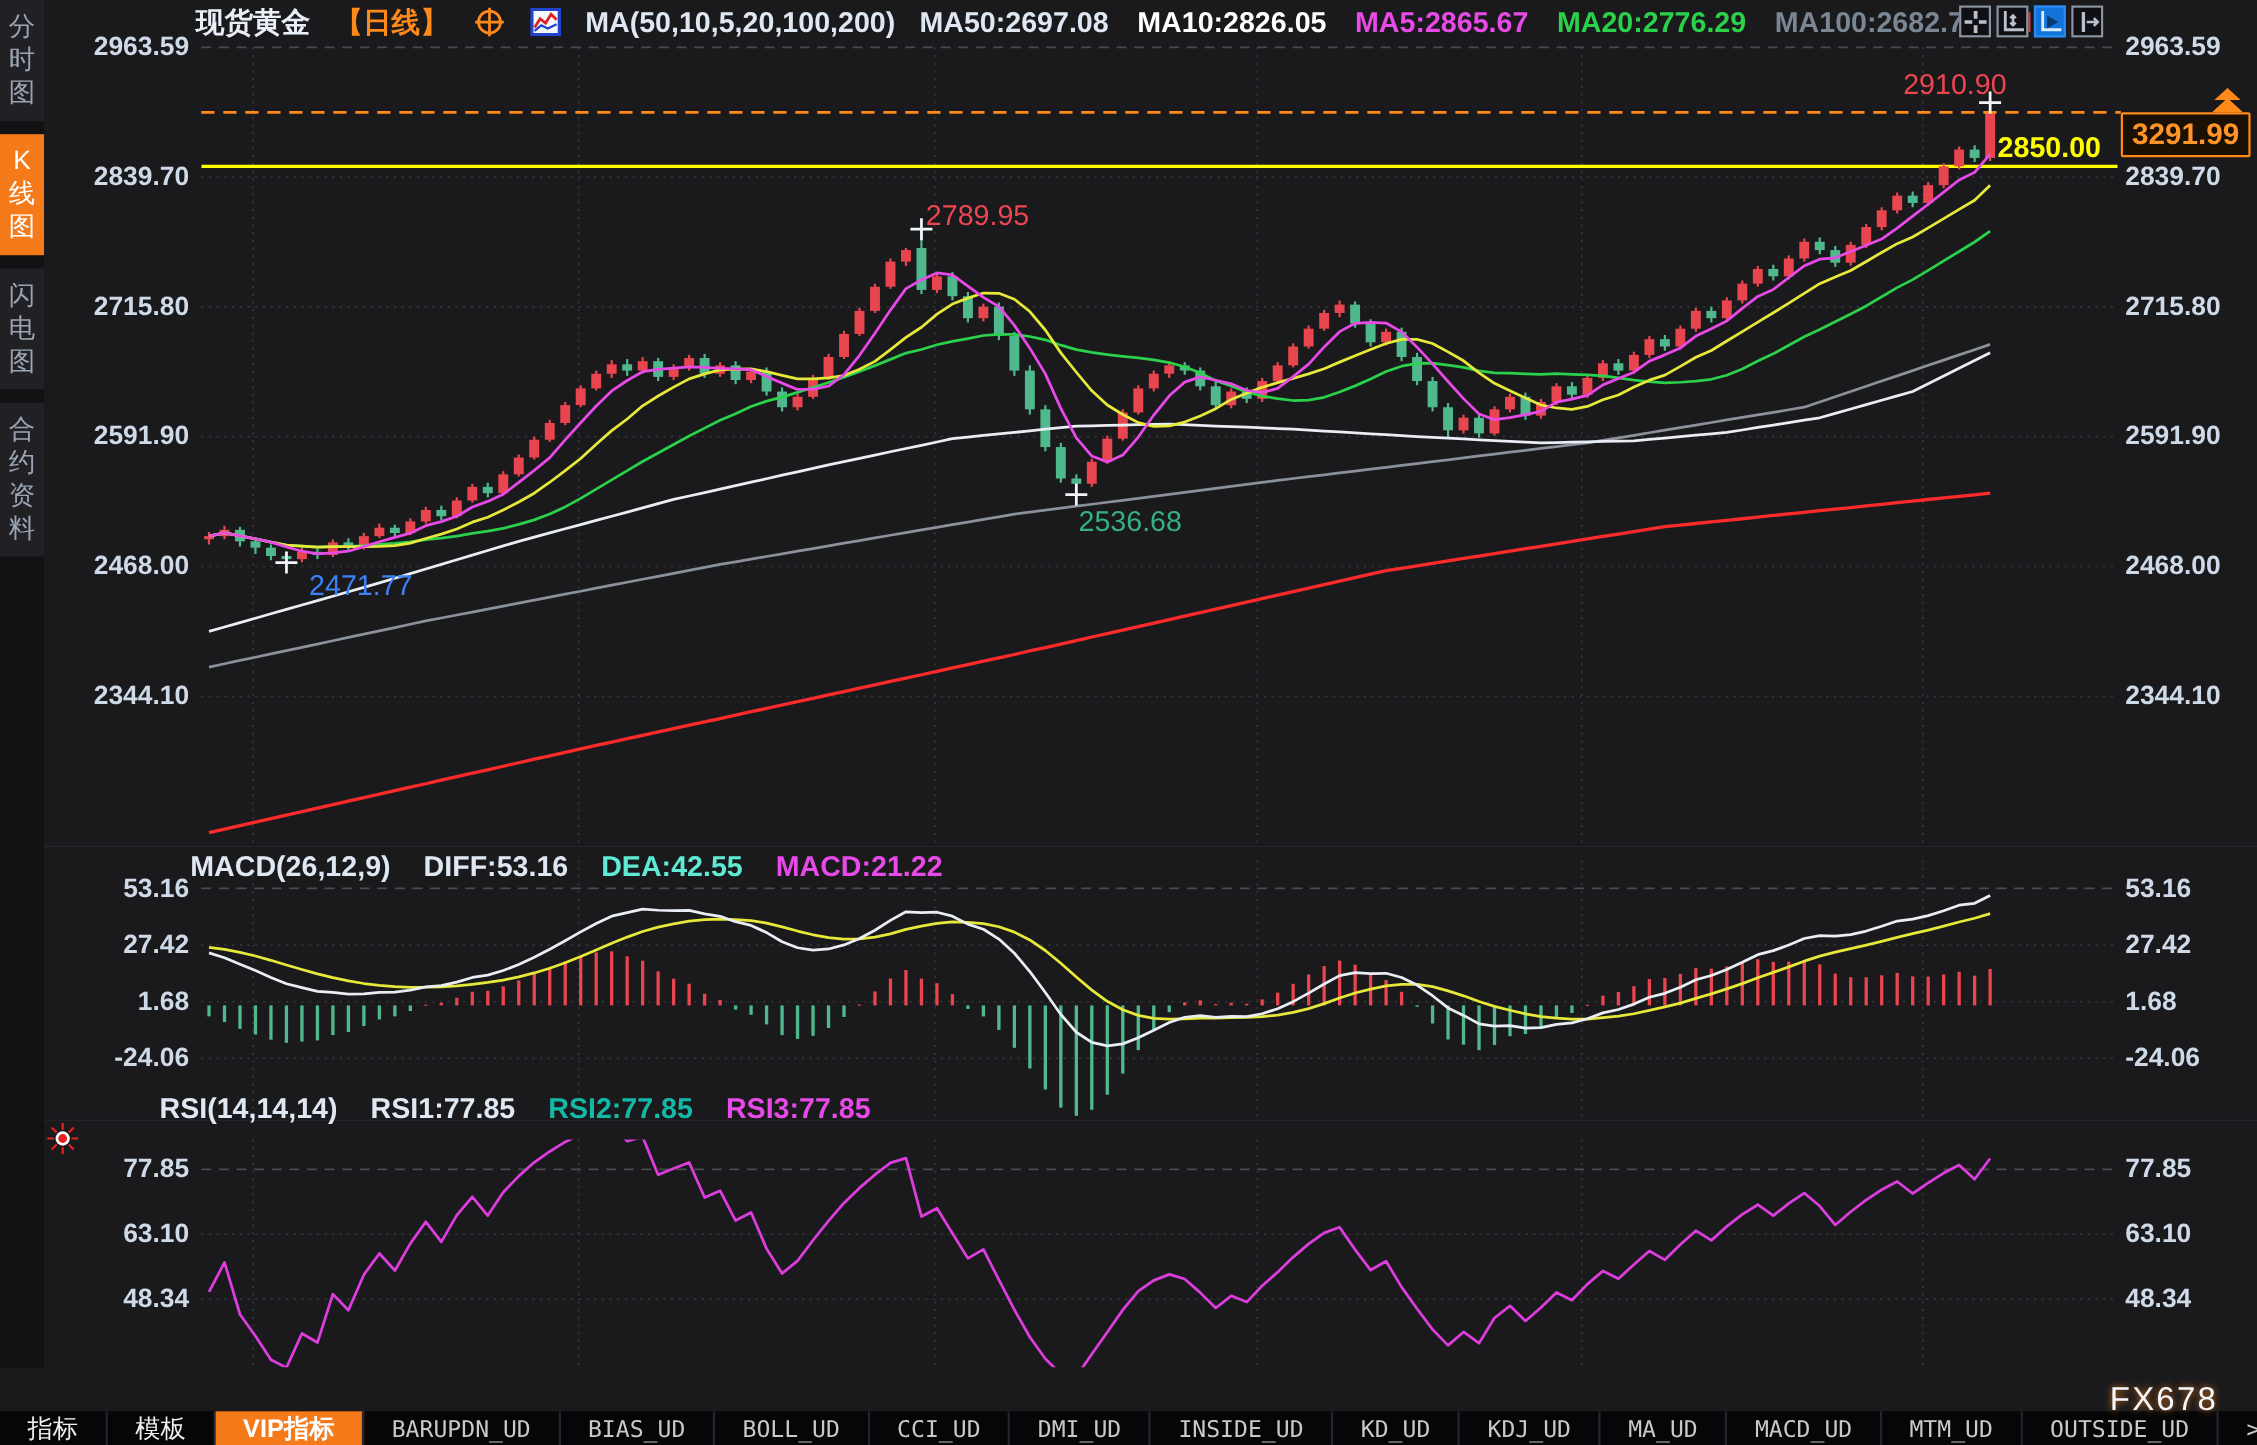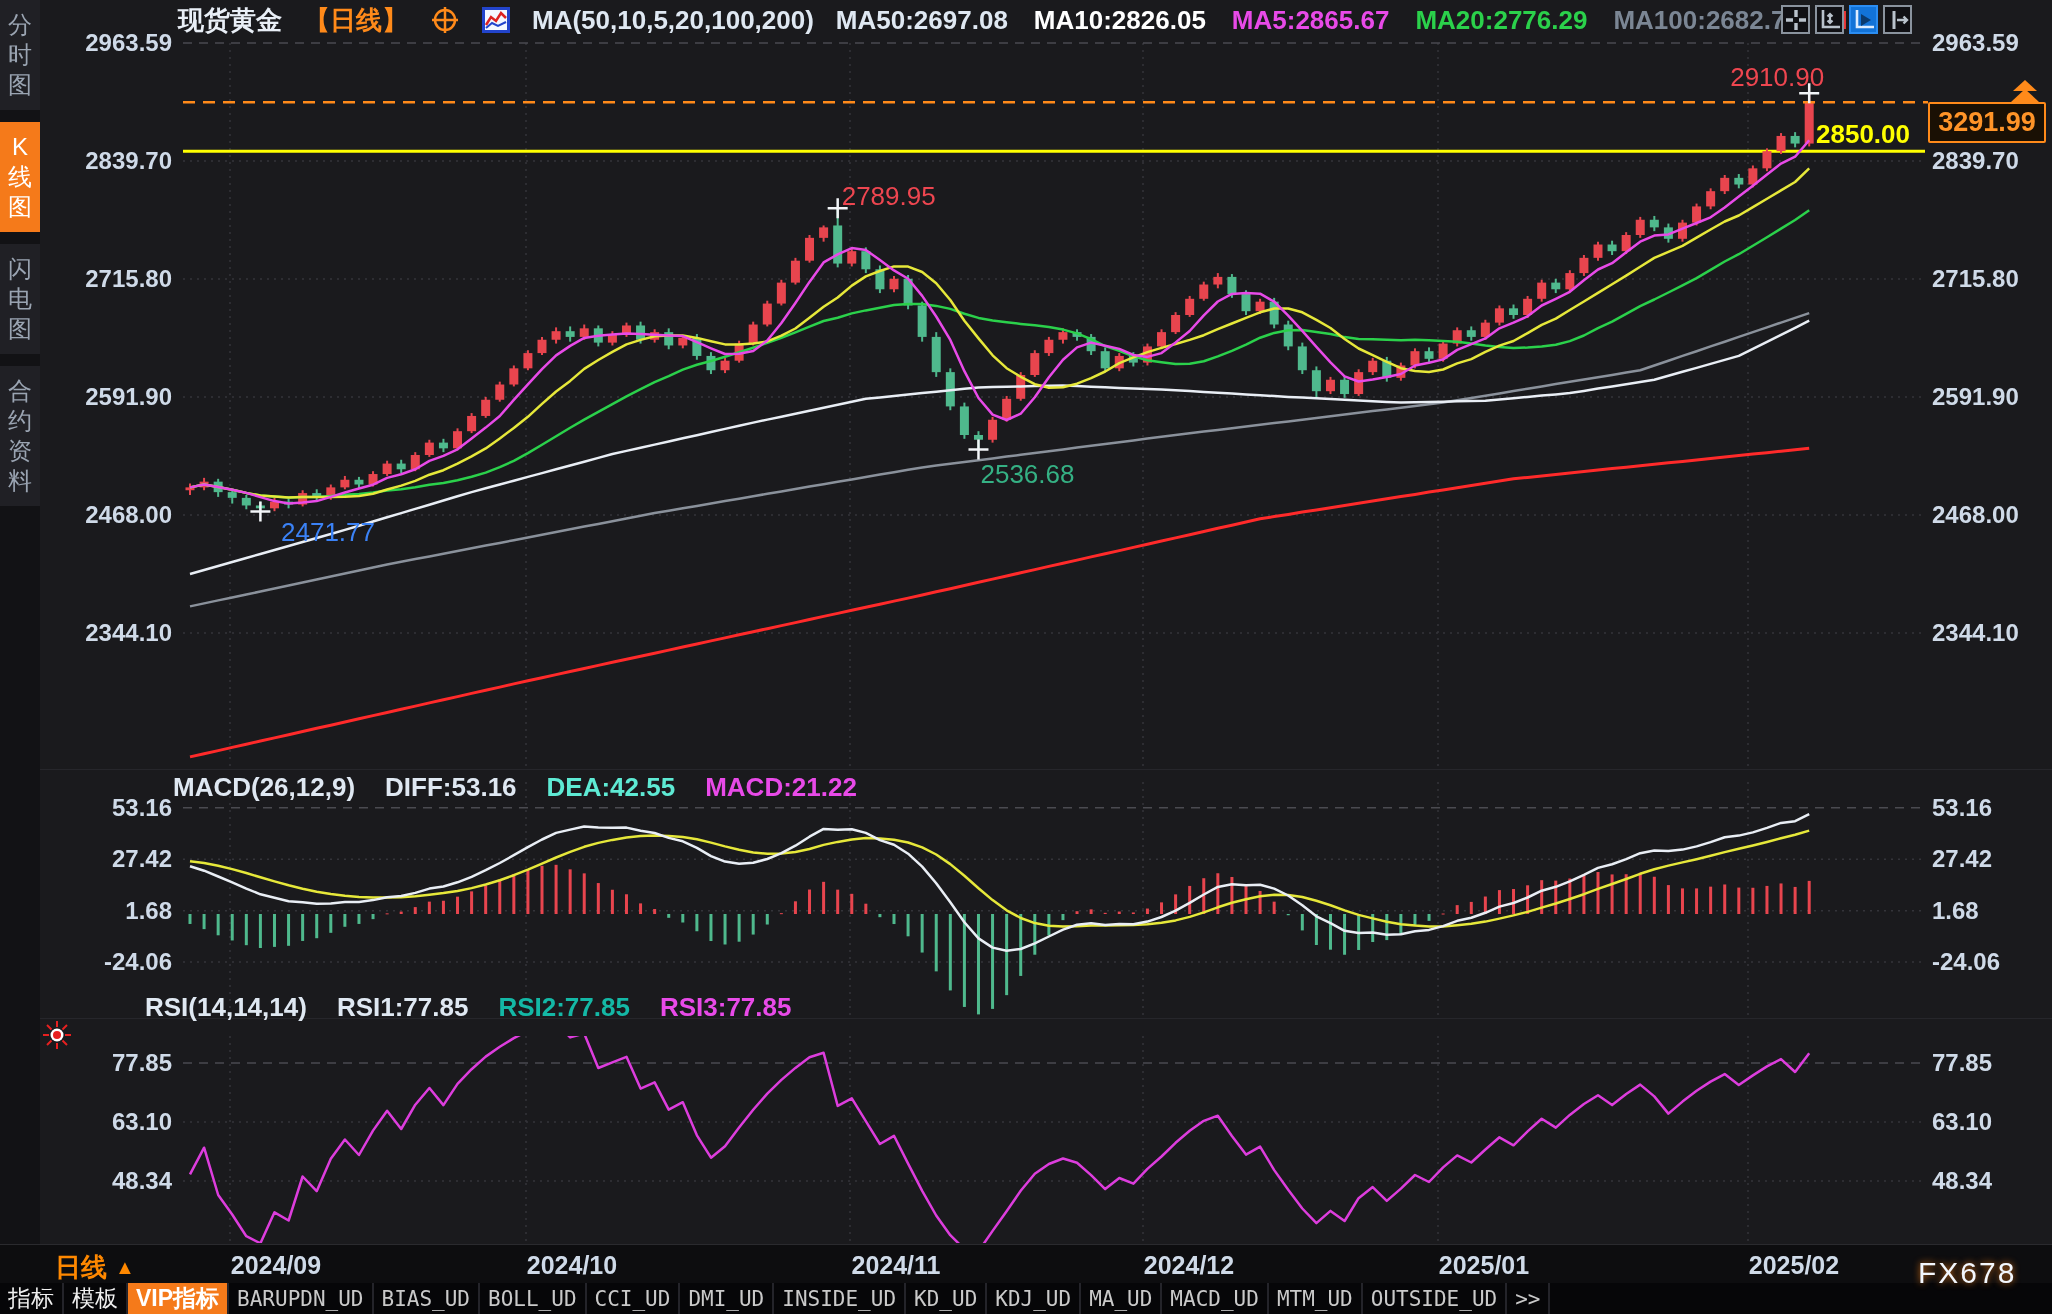--- a/index.html
+++ b/index.html
@@ -38,21 +38,21 @@
   .daterow{position:absolute;left:0;top:1244px;width:2052px;height:39px;background:#0d0d0f;
            border-top:1px solid #2a2a2e;z-index:5;}
   .datelab{position:absolute;top:6px;transform:translateX(-50%);font-size:25px;font-weight:700;color:#cfdae8;}
   .period-btn{position:absolute;left:55px;top:5px;color:#ff8800;font-size:26px;font-weight:700;
               display:flex;align-items:center;gap:8px;cursor:pointer;}
   .period-btn .tri{font-size:20px;}
   .watermark{position:absolute;left:1918px;top:1256px;z-index:8;color:#f3f7fd;font-size:30px;
              letter-spacing:2px;text-shadow:0 0 7px rgba(255,130,20,.85);}
   .tabbar{position:absolute;left:0;top:1283px;width:2052px;height:31px;background:#060608;
           display:flex;align-items:stretch;z-index:7;}
-  .tab{display:flex;align-items:center;padding:0 8px;border-right:2px solid #24242a;
+  .tab{display:flex;align-items:center;padding:0 25px;border-right:2px solid #24242a;
        cursor:pointer;white-space:nowrap;}
   .tab.plain{color:#f0f0f0;font-size:23px;}
   .tab.active{background:#f57a1a;color:#fff;font-size:23px;font-weight:700;}
   .tab.dim{color:#c9c9c9;font-family:"DejaVu Sans Mono","Liberation Mono",monospace;font-size:21px;}
   .sep{position:absolute;left:40px;width:2012px;height:1px;background:#26262b;z-index:3;}
 </style>
 </head>
 <body>
 
 <div class="stage" id="stage">
@@ -568,32 +568,20 @@
         <line x1="5" y1="5" x2="9.5" y2="9.5"></line>
           <line x1="20.5" y1="20.5" x2="25" y2="25"></line>
         <line x1="5" y1="25" x2="9.5" y2="20.5"></line>
           <line x1="20.5" y1="9.5" x2="25" y2="5"></line>
       </g>
       <circle cx="15" cy="15" r="6.5" fill="#ffffff"></circle>
       <circle cx="15" cy="15" r="4" fill="#e82020"></circle>
     </svg>
   </div>
 
-  <div class="daterow" id="daterow">
-    <div class="period-btn">
-      <span>日线</span>
-      <span class="tri">▲</span>
-    </div>
-  <div class="datelab" style="left: 276px;">2024/09</div>
-      <div class="datelab" style="left: 572px;">2024/10</div>
-      <div class="datelab" style="left: 896px;">2024/11</div>
-      <div class="datelab" style="left: 1189px;">2024/12</div>
-      <div class="datelab" style="left: 1484px;">2025/01</div>
-      <div class="datelab" style="left: 1794px;">2025/02</div>
-    </div>
 
   <div class="watermark">FX678</div>
 
   <nav class="tabbar" id="tabbar">
       <div class="tab plain">指标</div>
       <div class="tab plain">模板</div>
       <div class="tab active">VIP指标</div>
       <div class="tab dim">BARUPDN_UD</div>
       <div class="tab dim">BIAS_UD</div>
       <div class="tab dim">BOLL_UD</div>

